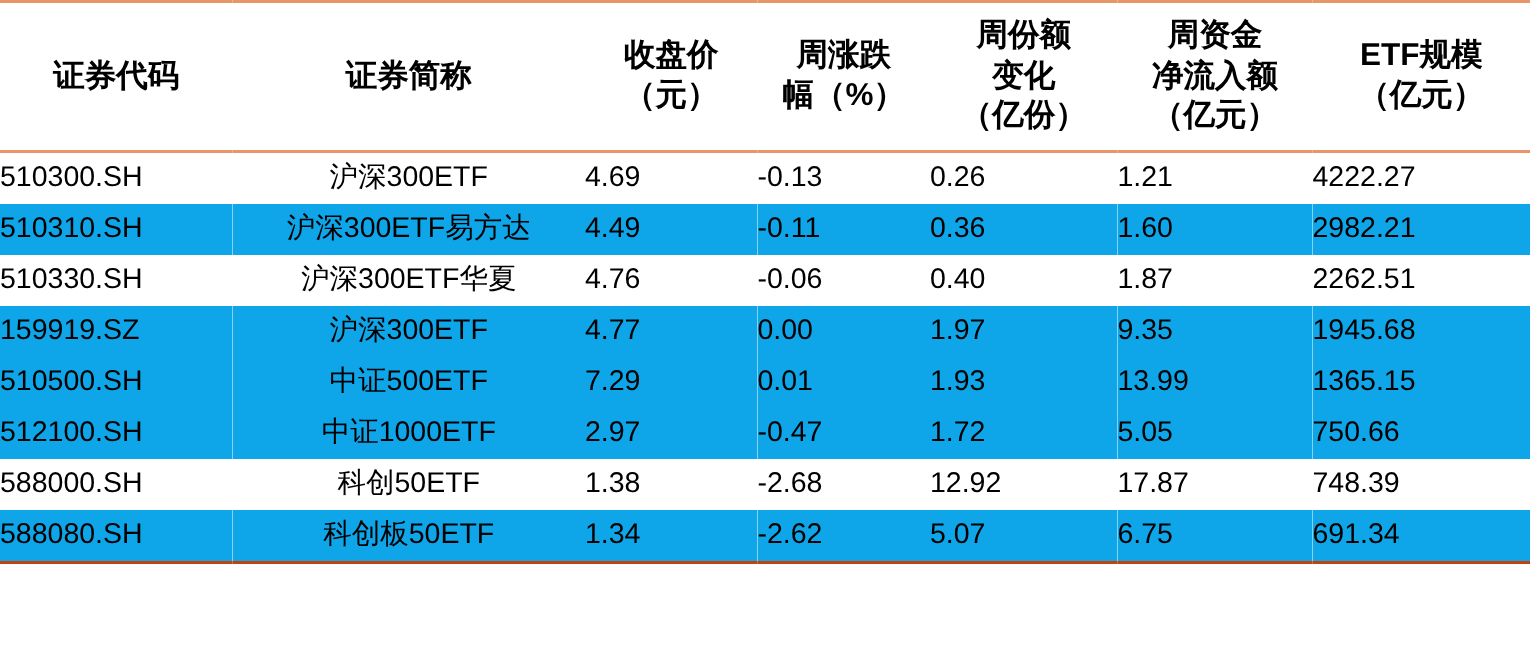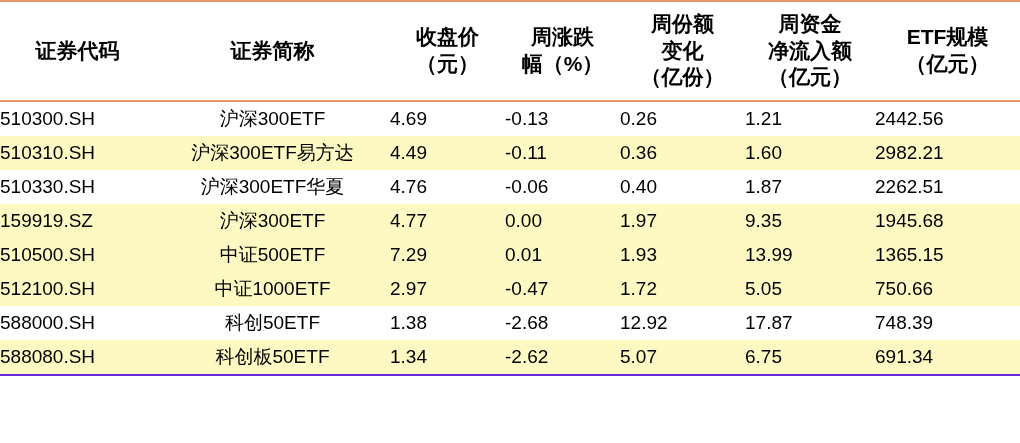--- a/index.html
+++ b/index.html
@@ -46,22 +46,22 @@
     padding: 4px 8px;
     box-sizing: border-box;
   }
   thead th .hdr-line { display: block; }
 
   
   tbody tr {
     height: 34px;
   }
   tbody tr.odd  { background: #ffffff; margin-left: 26px; }
-  tbody tr.even { background: #fef9c3; }
-  tbody tr:last-child td { border-bottom: 2px solid #6d28d9; }
+  tbody tr.even { background: #0ea5e9; }
+  tbody tr:last-child td { border-bottom: 2px solid #c2410c; }
 
   tbody td {
     font-size: 19px;
     line-height: 34px;
     height: 34px;
     vertical-align: middle;
     padding: 0 10px;
     box-sizing: border-box;
     white-space: nowrap;
     overflow: hidden;
@@ -135,21 +135,21 @@
       </tr>
     </thead>
     <tbody>
       <tr class="odd">
         <td class="code">510300.SH</td>
         <td class="name">沪深300ETF</td>
         <td class="num">4.69</td>
         <td class="num">-0.13</td>
         <td class="num">0.26</td>
         <td class="num">1.21</td>
-        <td class="num">2442.56</td>
+        <td class="num">4222.27</td>
       </tr>
       <tr class="even">
         <td class="code">510310.SH</td>
         <td class="name">沪深300ETF易方达</td>
         <td class="num">4.49</td>
         <td class="num">-0.11</td>
         <td class="num">0.36</td>
         <td class="num">1.60</td>
         <td class="num">2982.21</td>
       </tr>

